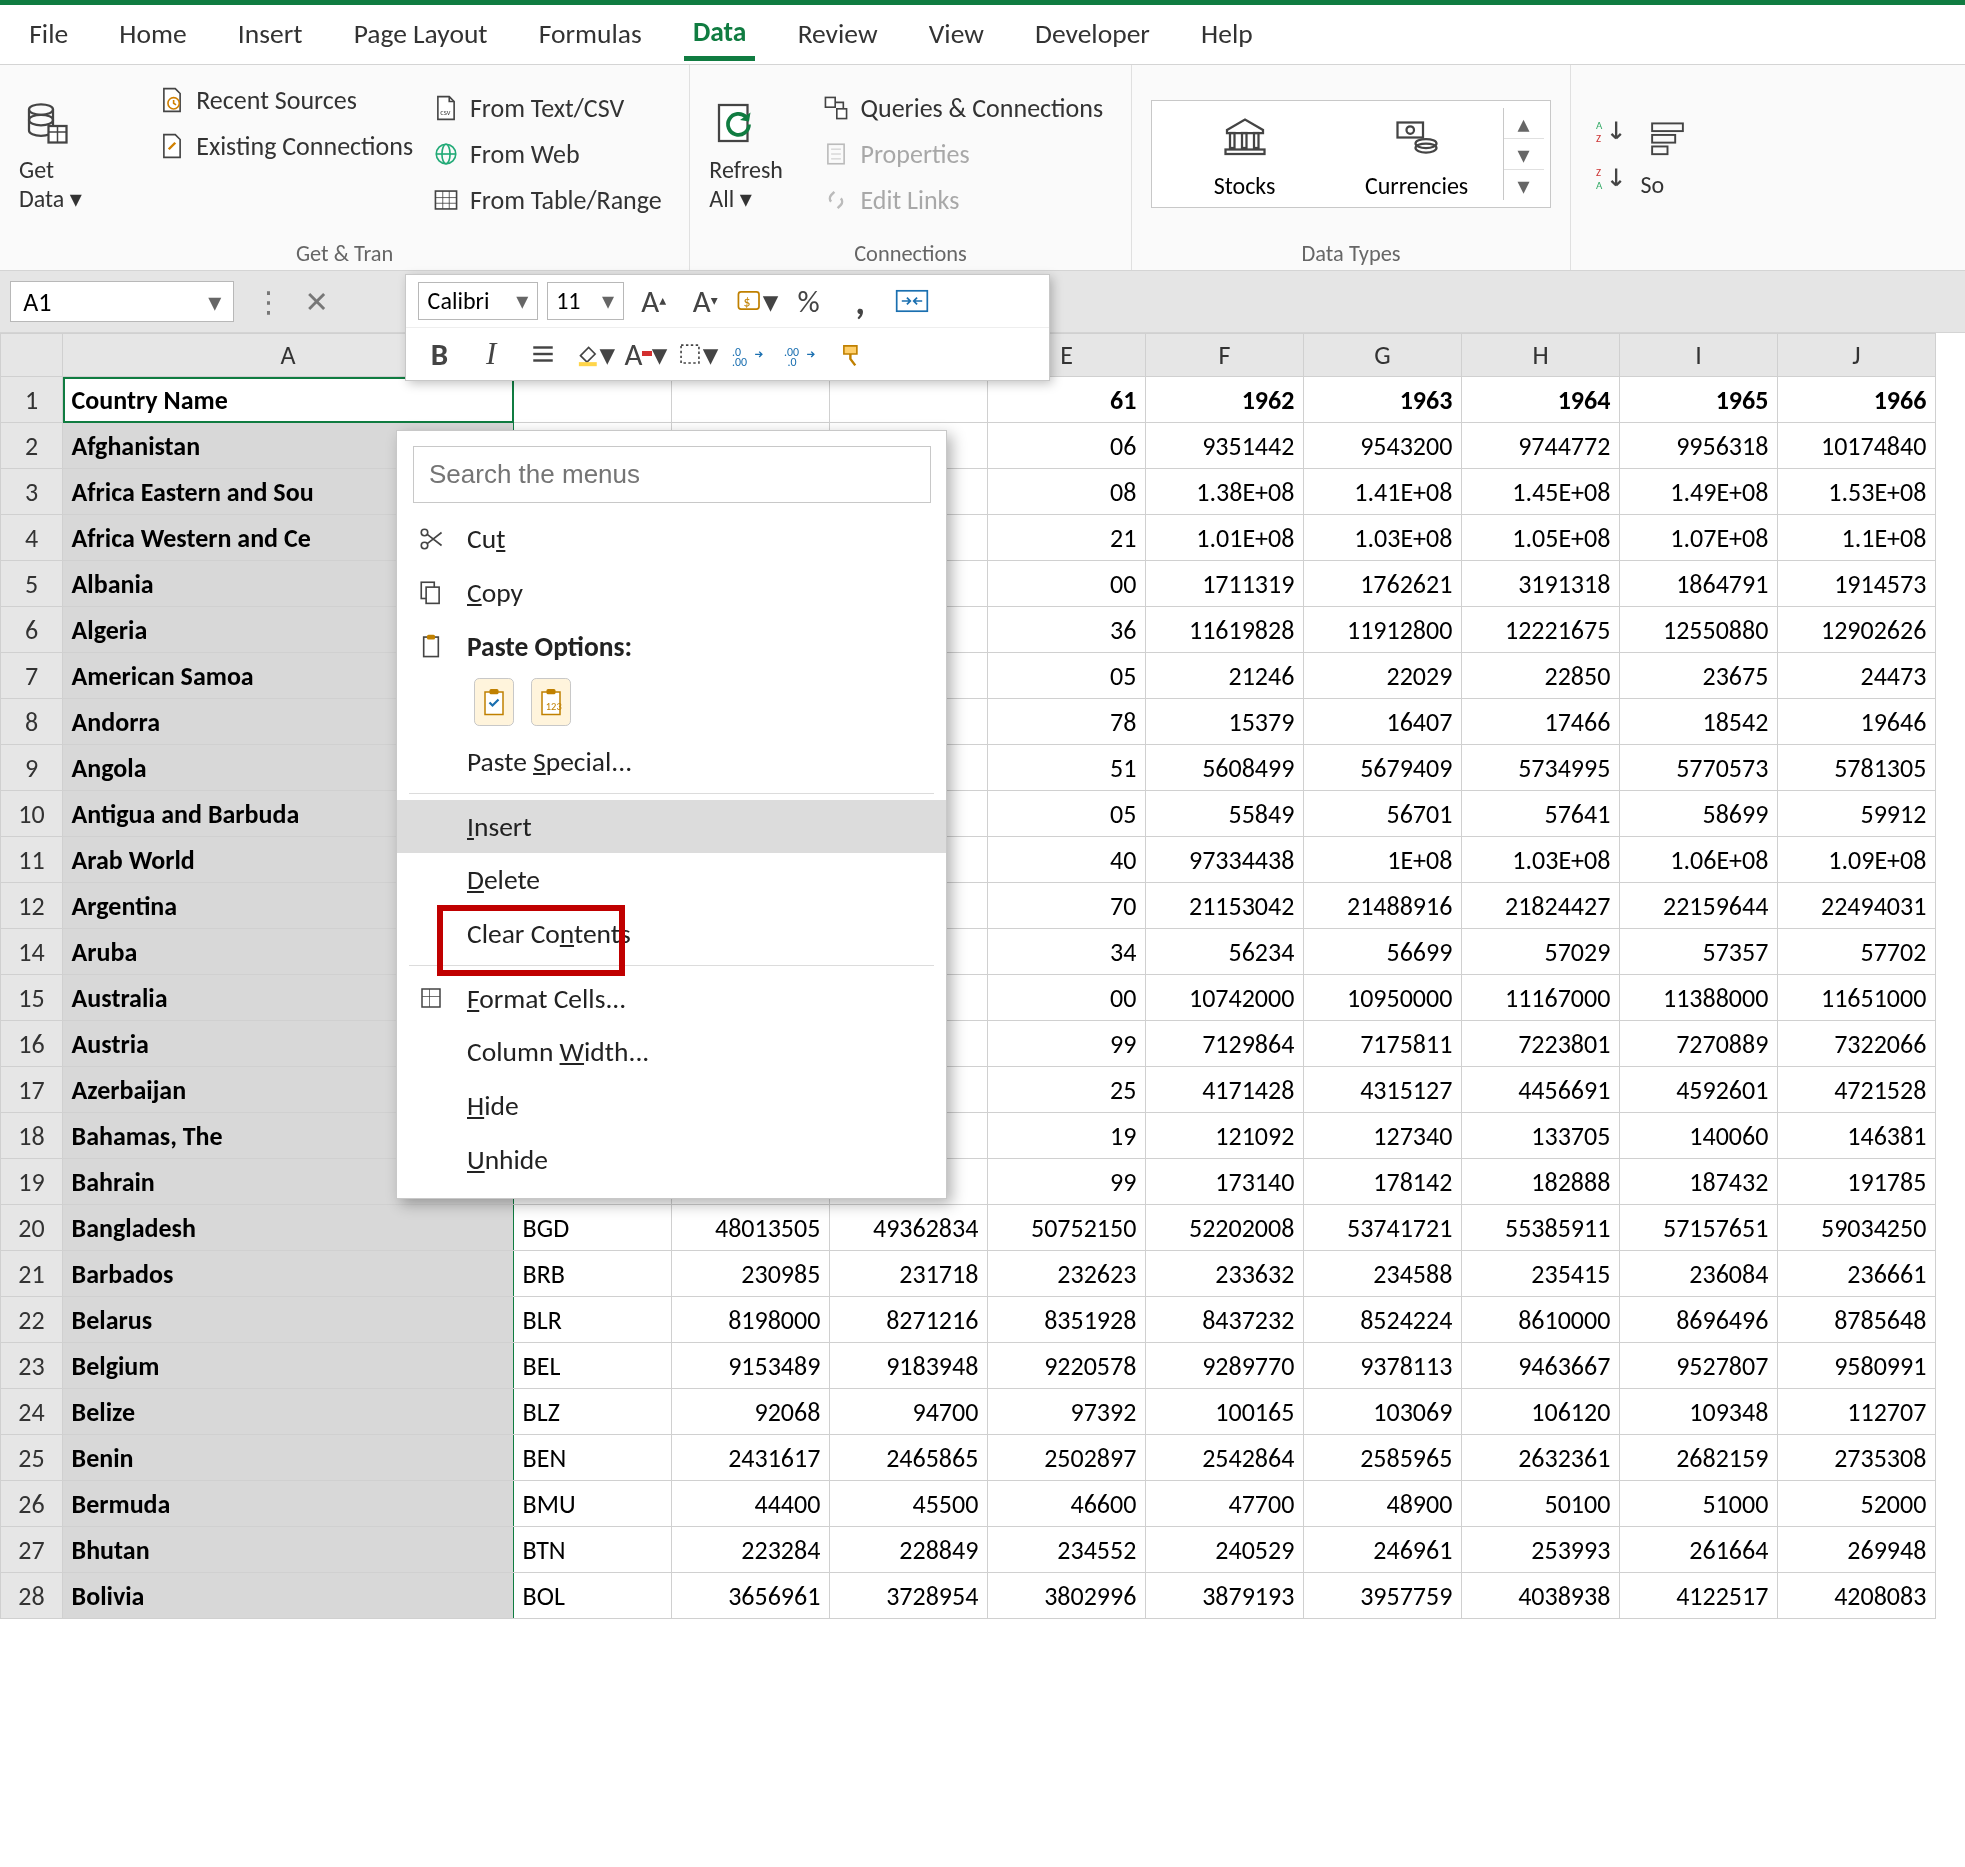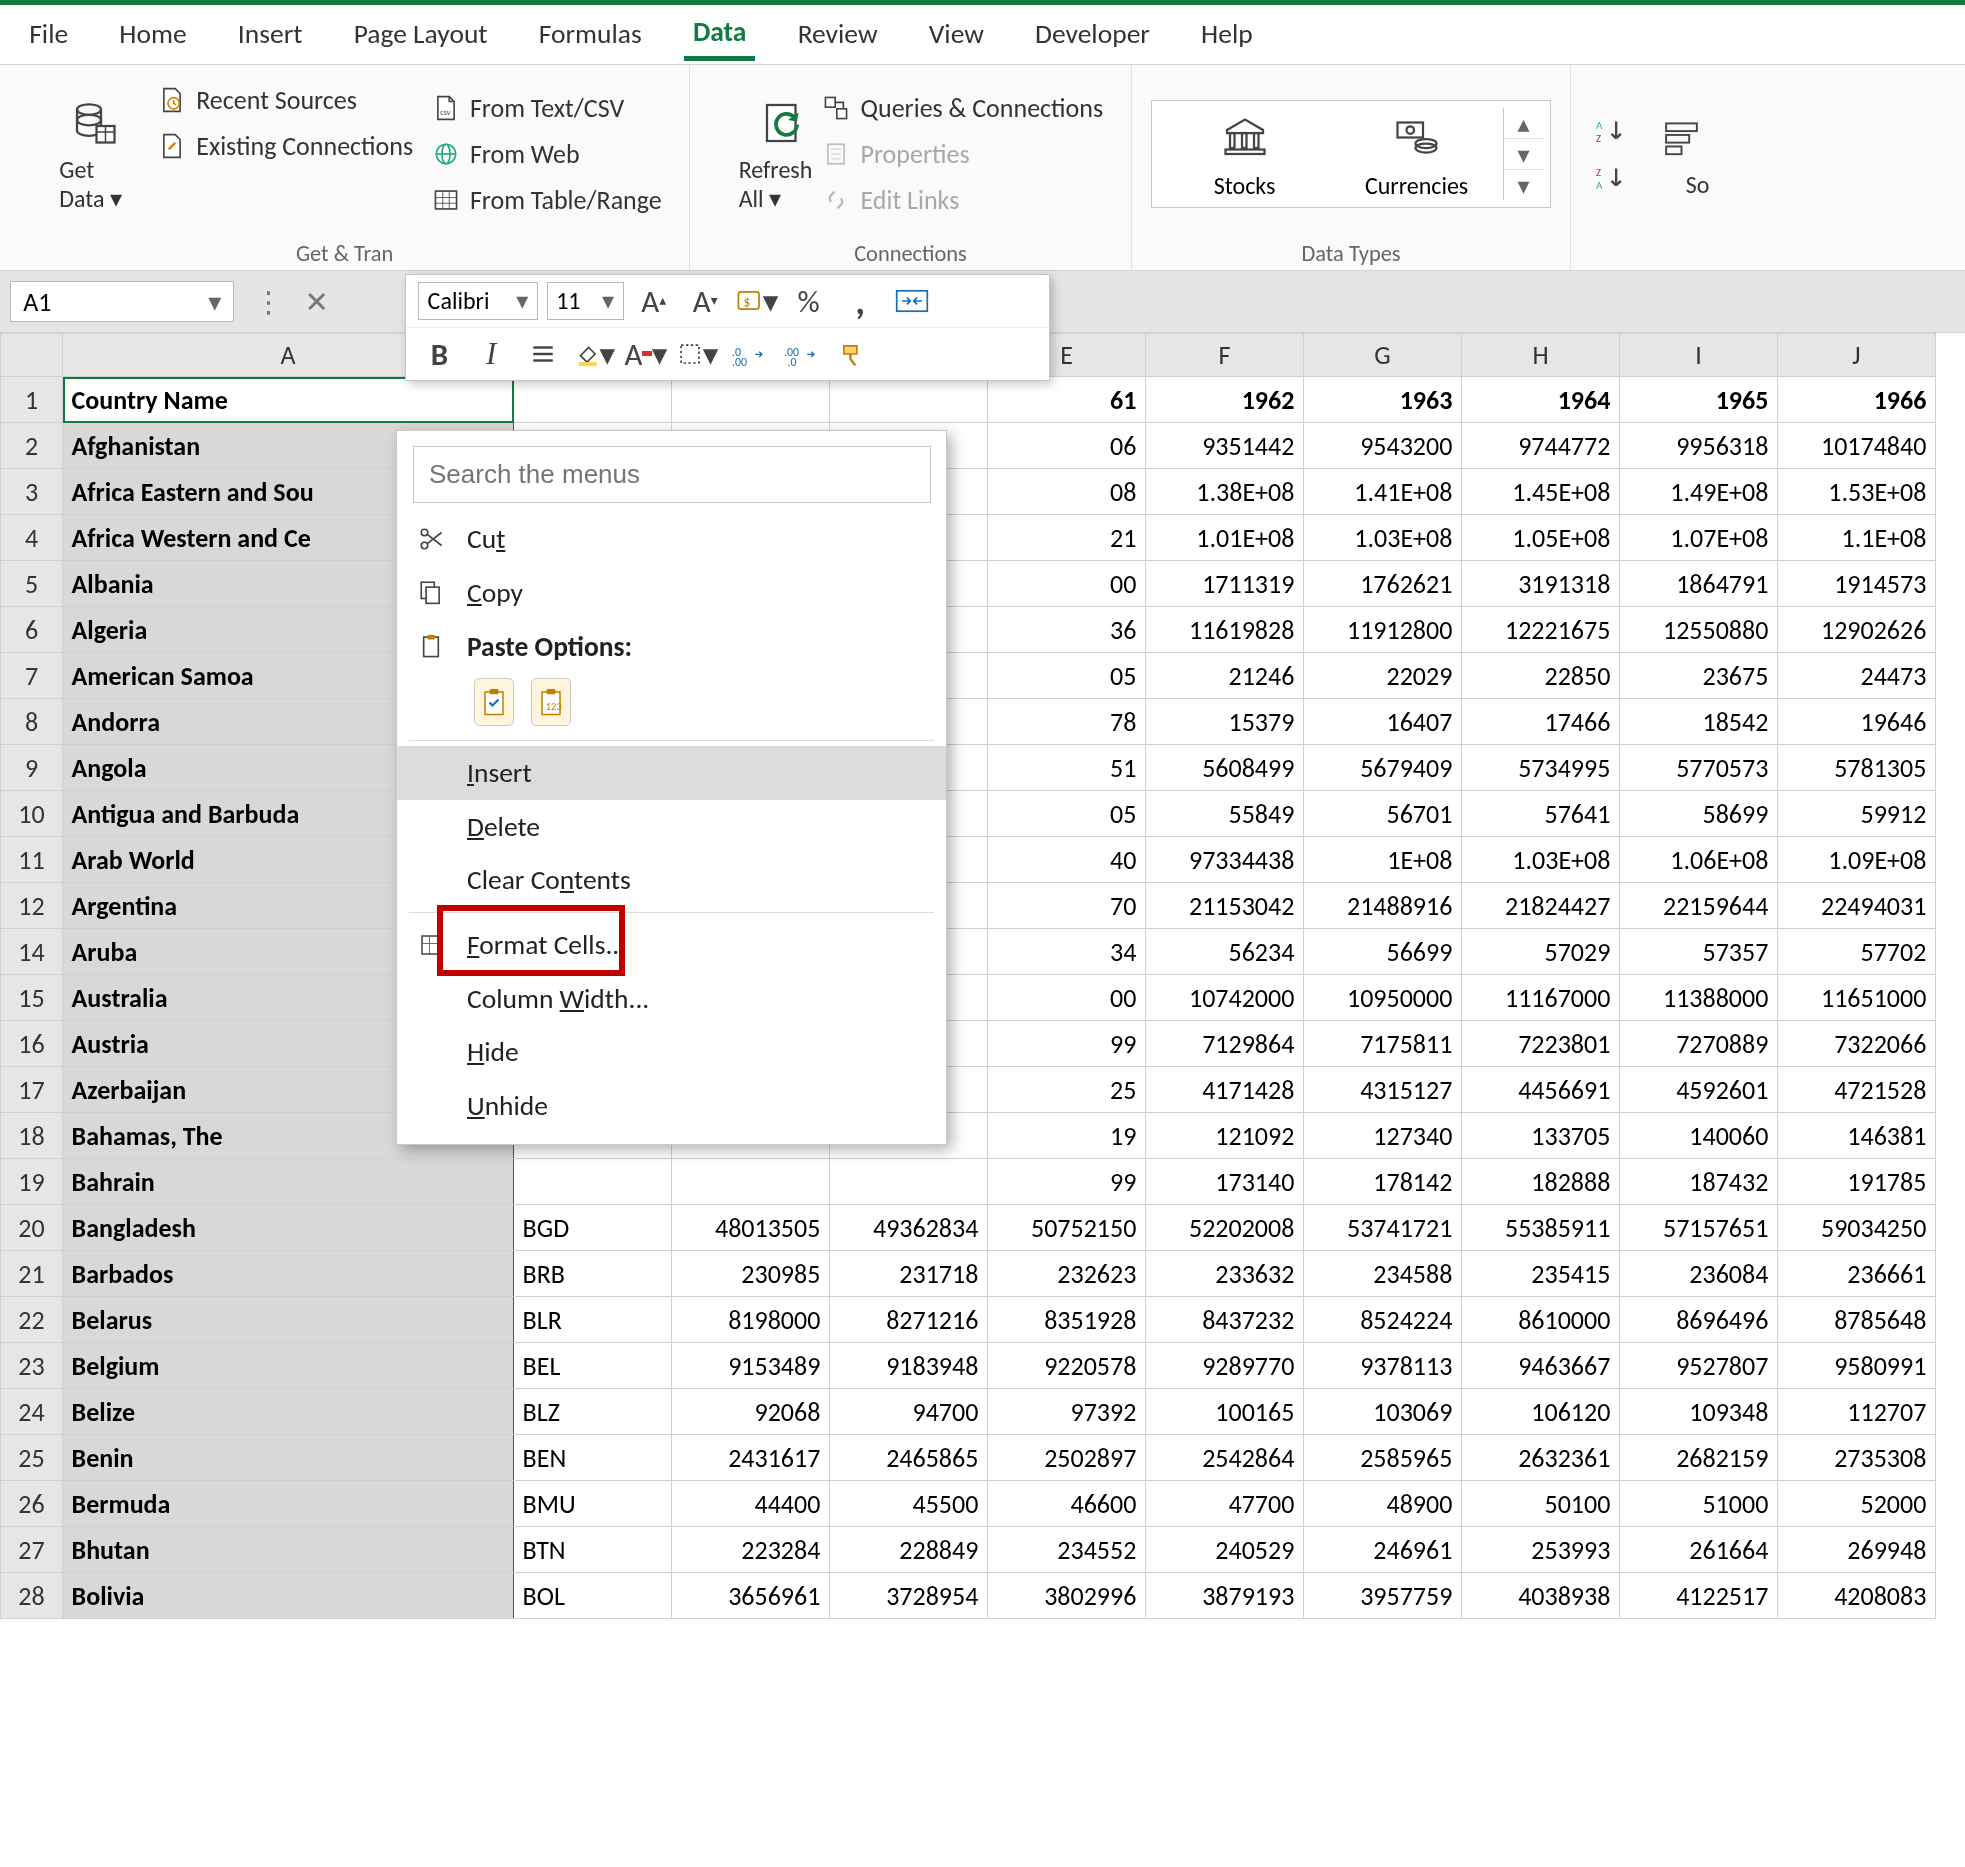--- a/index.html
+++ b/index.html
@@ -12,21 +12,21 @@
   .ribbon-tabs { display: flex; align-items: center; height: 60px; padding: 0 20.6px; border-bottom: 0.9px solid #d4d4d4; gap: 34px; }
   .ribbon-tab { font-size: 27.5px; color: #333; padding: 6.9px 8.6px 8.6px 8.6px; cursor: pointer; }
   .ribbon-tab.active { color: #107c41; font-weight: 600; border-bottom: 5.2px solid #107c41; }
   
   
   .ribbon { display: flex; height: 206px; border-bottom: 0.9px solid #d4d4d4; background: #fafafa; }
   .ribbon-group { display: flex; flex-direction: column; padding: 6.9px 19px 3.4px 19px; border-right: 0.9px solid #e0e0e0; position: relative; }
   .ribbon-group-body { display: flex; flex: 1; }
   .ribbon-group-label { text-align: center; font-size: 22.4px; color: #666; padding-top: 3.4px; }
   .rbtn { display: flex; align-items: center; gap: 8.6px; padding: 5.2px 8.6px; font-size: 26px; color: #333; cursor: pointer; border-radius: 3.4px; }
-  .rbtn-big { display: flex; flex-direction: column; align-items: flex-end; justify-content: center; width: 103px; gap: 5.2px; font-size: 24px; color: #333; cursor: pointer; }
+  .rbtn-big { display: flex; flex-direction: column; align-items: flex-start; justify-content: center; width: 103px; gap: 5.2px; font-size: 24px; color: #333; cursor: pointer; }
   .ricon { display: inline-flex; width: 31px; height: 31px; align-items: center; justify-content: center; }
   .ricon-lg { width: 55px; height: 55px; }
   .rdisabled { color: #a8a8a8; }
   
   
   .dtypes-box { border: 0.9px solid #c8c8c8; background:#fff; display:flex; align-items:stretch; padding: 6.9px; }
   .dtypes-item { display:flex; flex-direction:column; align-items:center; justify-content:flex-start; width:172px; gap:8px; font-size:24px; }
   .dtypes-scroll { display:flex; flex-direction:column; border-left:0.9px solid #c8c8c8; width:41px; }
   .dtypes-scroll .sc { flex:1; display:flex; align-items:center; justify-content:center; color:#666; cursor:pointer; border-bottom:0.9px solid #e0e0e0; }
   .dtypes-scroll .sc:last-child { border-bottom:none; }
@@ -819,20 +819,24 @@
         </svg>
     </div>
     <div class="cm-paste-ico">
       <svg viewBox="0 0 32 40" width="24" height="31" style="font-size:24px">
           <rect x="4" y="6" width="24" height="30" fill="#fff" stroke="#c08000" stroke-width="2"></rect>
           <rect x="10" y="2" width="12" height="7" rx="2" fill="#c08000"></rect>
           <text x="9" y="30" font-size="14" fill="#c08000">123</text>
         </svg>
     </div>
   </div>
+  <div class="cm-item">
+    <span class="cm-icon"></span>
+    <span>Paste <span class="u">S</span>pecial...</span>
+  </div>
   <div class="cm-sep"></div>
   <div class="cm-item hover">
     <span class="cm-icon"></span>
     <span><span class="u">I</span>nsert</span>
   </div>
   <div class="cm-item">
     <span class="cm-icon"></span>
     <span><span class="u">D</span>elete</span>
   </div>
   <div class="cm-item">

